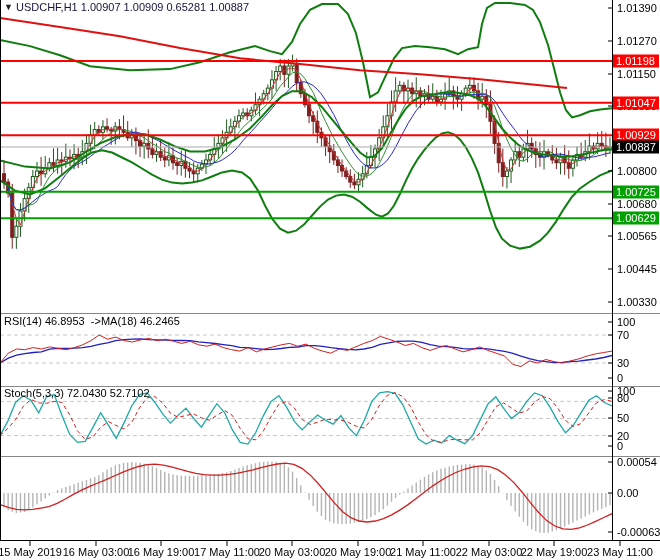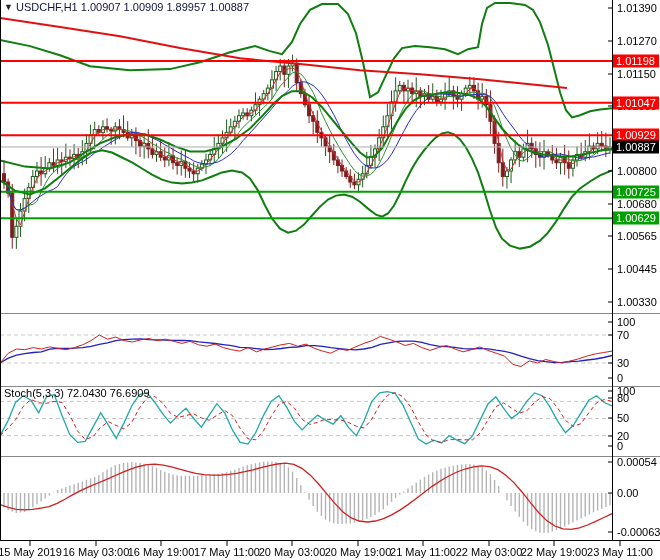--- a/index.html
+++ b/index.html
@@ -9,22 +9,23 @@
   .phdr{color:#000;}
   .ddown{position:absolute;z-index:3;left:4px;top:2px;font-size:9px;color:#222;cursor:pointer;}
   svg{position:absolute;left:0;top:0;}
   svg text{font-family:"Liberation Sans",sans-serif;font-size:11px;}
 </style>
 </head>
 <body>
 
 <div class="win">
   <span class="ddown">▼</span>
-  <div class="hdr" style="left:16px;top:1px;"><span>USDCHF,H1</span> <span>1.00907 1.00909 1.89957 1.00887</span></div>
-  <div class="hdr phdr" style="left:4px;top:387px;">Stoch(5,3,3) 72.0430 76.6909</div>
+  <div class="hdr" style="left:16px;top:1px;"><span>USDCHF,H1</span> <span>1.00907 1.00909 0.65281 1.00887</span></div>
+  <div class="hdr phdr" style="left:4px;top:315px;">RSI(14) 46.8953  -&gt;MA(18) 46.2465</div>
+  <div class="hdr phdr" style="left:4px;top:387px;">Stoch(5,3,3) 72.0430 52.7102</div>
   <svg id="cv" width="660" height="560" viewBox="0 0 660 560">
       <defs>
         <clipPath id="cm">
           <rect x="0" y="0" width="612" height="313"></rect>
         </clipPath>
         <clipPath id="cr">
           <rect x="0" y="314" width="612" height="72"></rect>
         </clipPath>
         <clipPath id="cs">
           <rect x="0" y="387" width="612" height="69"></rect>

